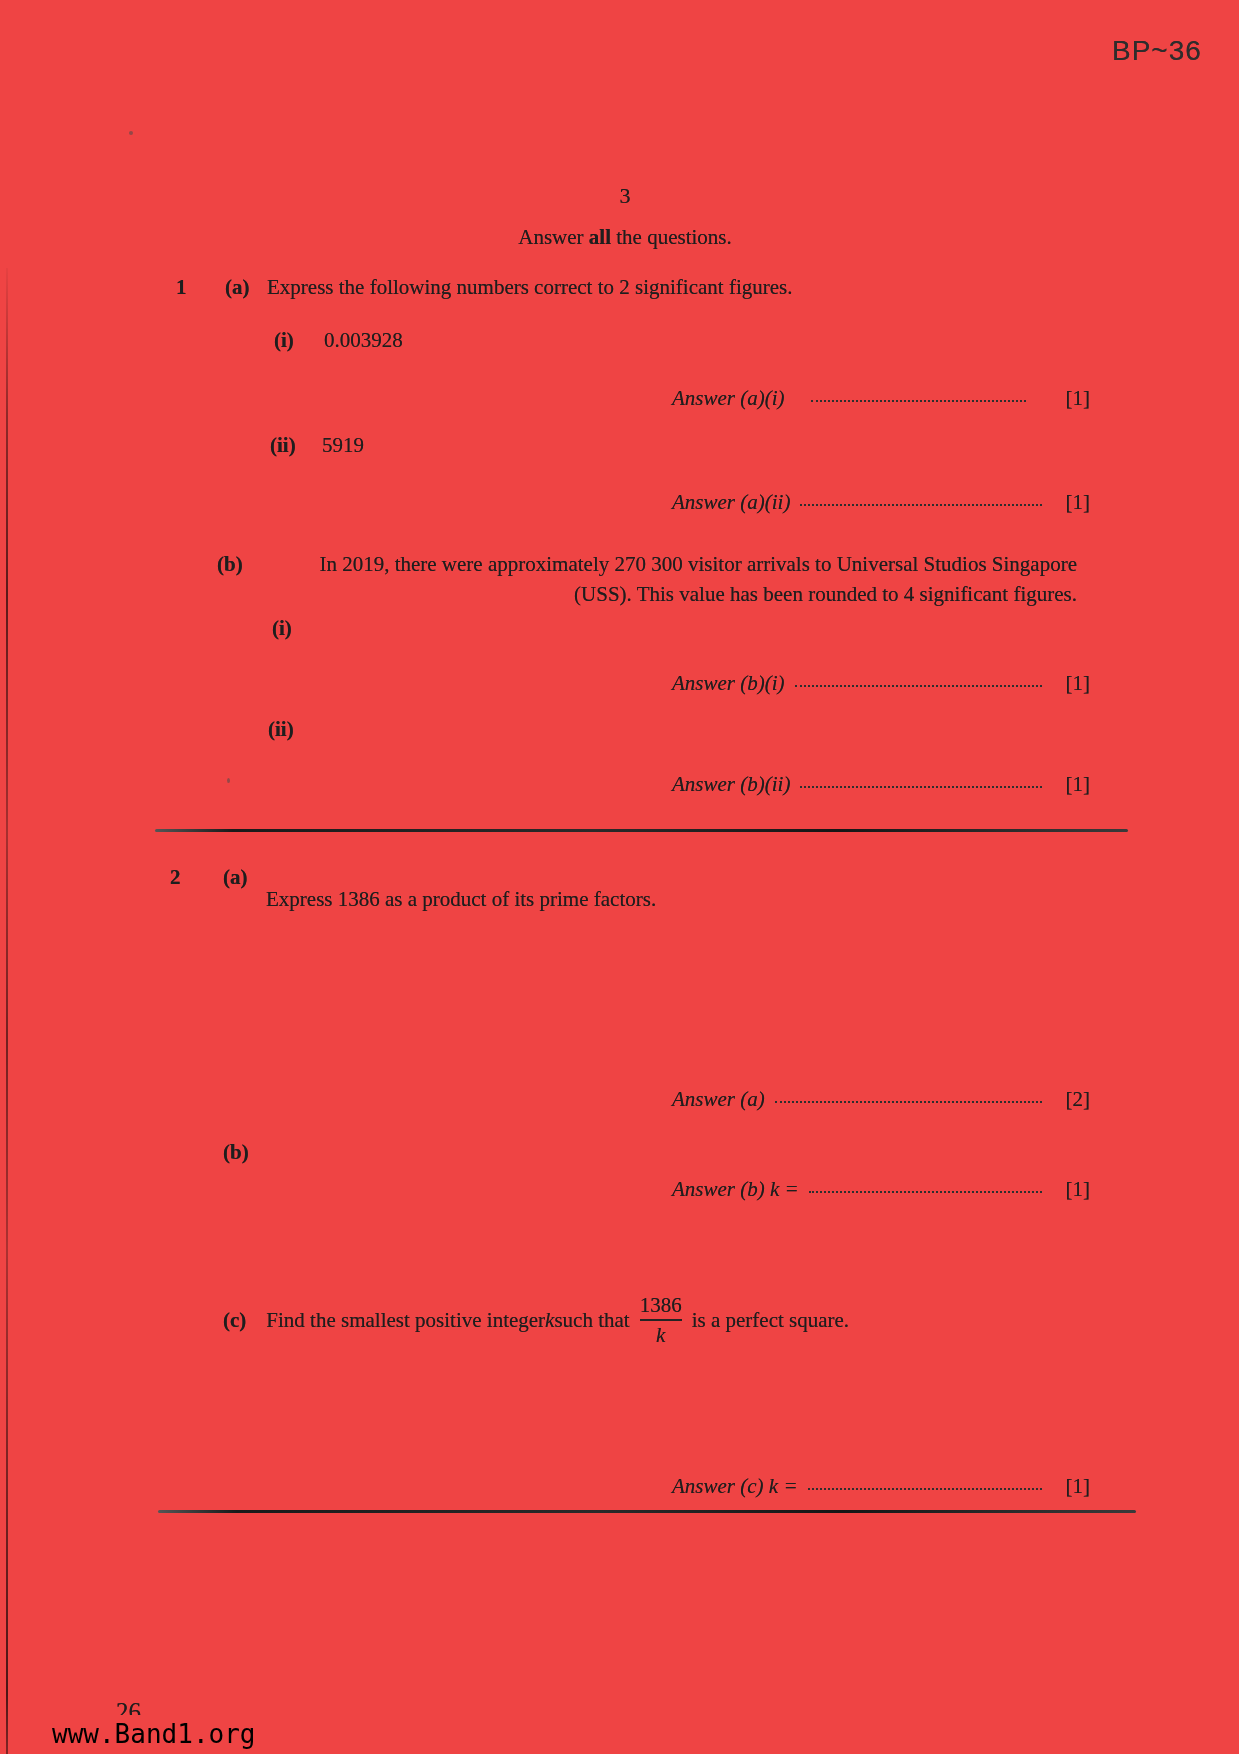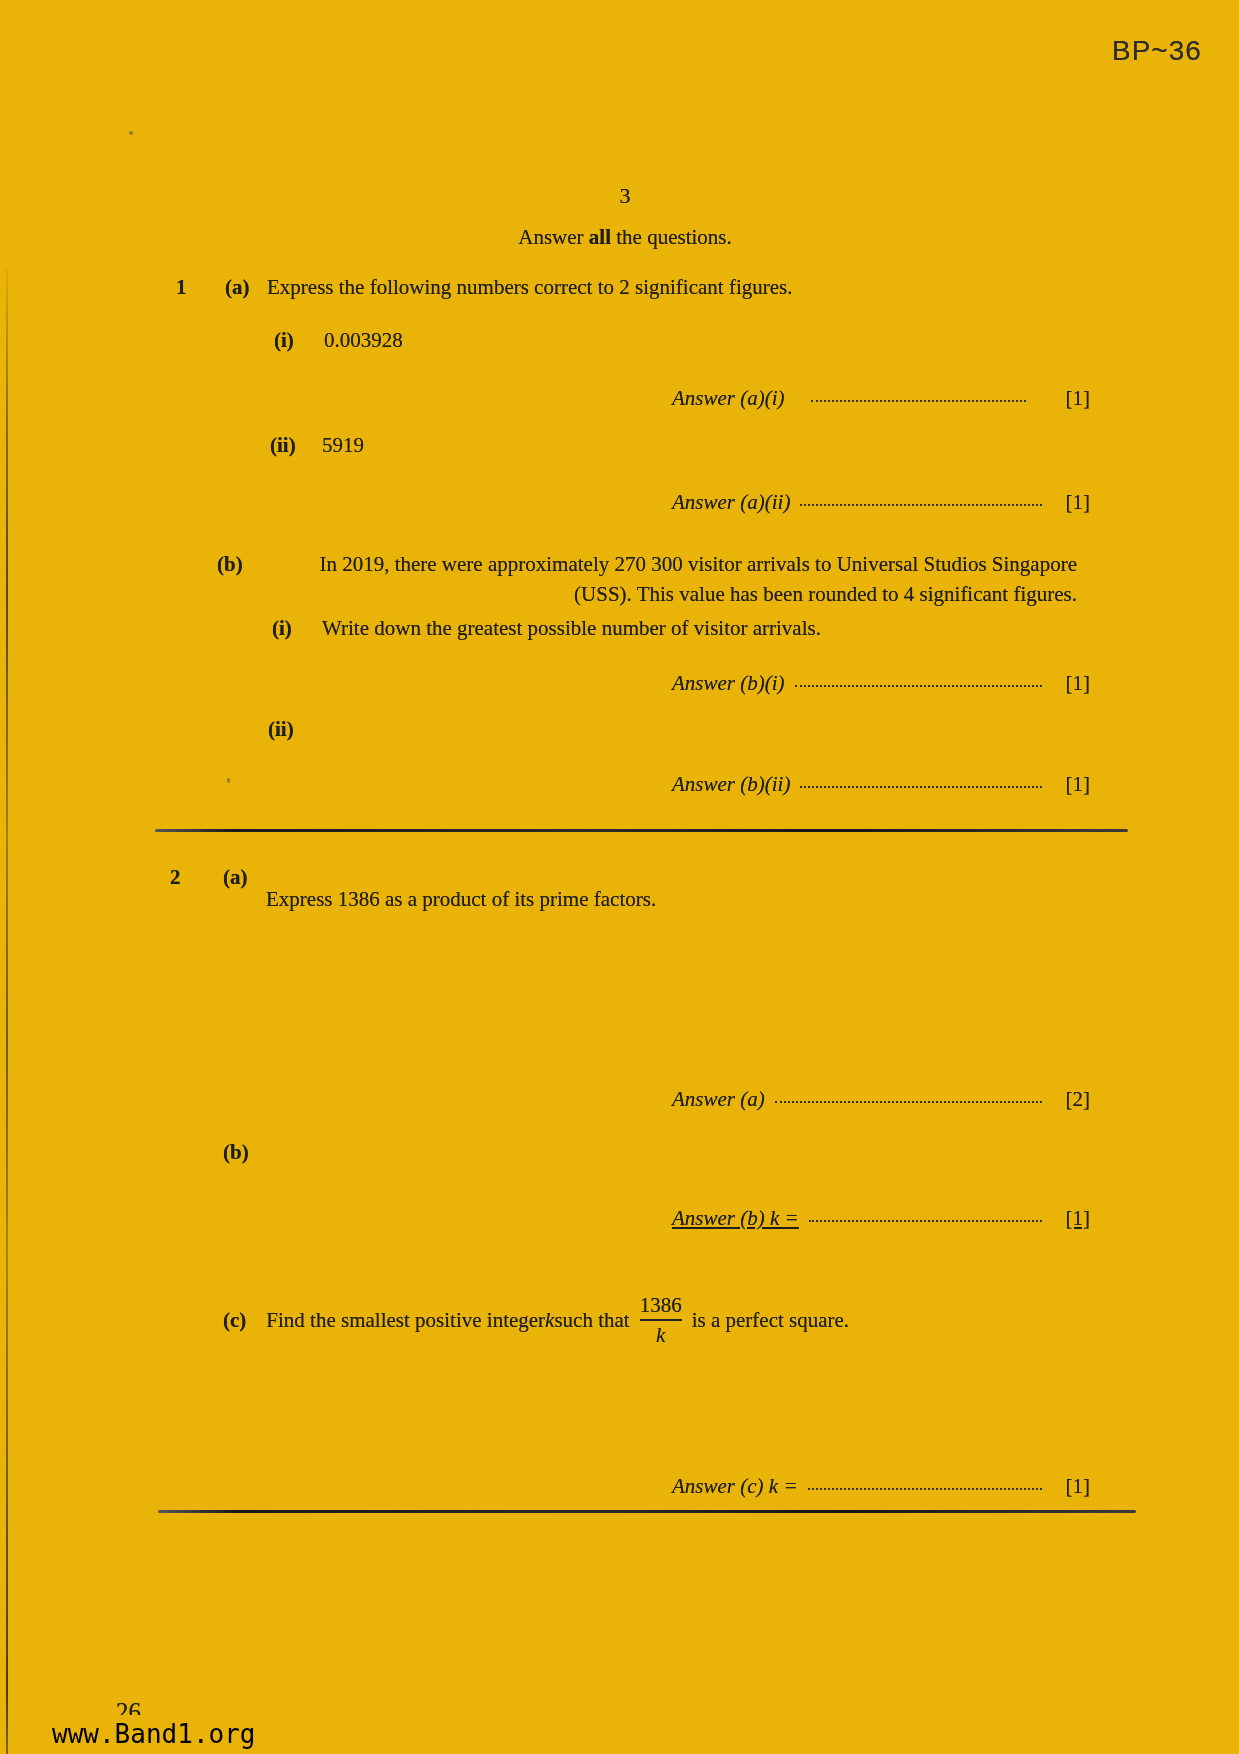--- a/index.html
+++ b/index.html
@@ -1,20 +1,20 @@
 <!DOCTYPE html>
 <html><head>
 <meta charset="utf-8">
 <style>
   html,body{margin:0;padding:0;background:#e8e8e8;}
   .page{
     position:relative;
     width:1239px;height:1754px;
     margin:0 auto;
-    background:#eab308;
+    background:#ef4444;
     font-family:"Liberation Serif", serif;
     font-size:21px;
     line-height:30px;
     color:#1e1e1e;
     overflow:hidden;
   }
   .abs{position:absolute;}
   .t{text-shadow:0 0 0.6px rgba(25,25,25,0.65);}
   .bold{font-weight:bold;}
   .ital{font-style:italic;}
@@ -119,21 +119,20 @@
   <div class="abs answer-line t" style="left:672px;top:487px;">
     <span class="answer-label">Answer (a)(ii)</span>
     <span class="dots"></span>
     <span class="marks">[1]</span>
   </div>
 
   <div class="abs t bold" style="left:217px;top:549px;">(b)</div>
   <div class="abs t para" style="left:267px;top:549px;width:810px;text-align:right;">In 2019, there were approximately 270 300 visitor arrivals to Universal Studios Singapore (USS). This value has been rounded to 4 significant figures.</div>
 
   <div class="abs t bold" style="left:272px;top:613px;">(i)</div>
-  <div class="abs t" style="left:322px;top:613px;">Write down the greatest possible number of visitor arrivals.</div>
 
   <div class="abs answer-line t" style="left:672px;top:668px;">
     <span class="answer-label">Answer (b)(i)</span>
     <span class="dots"></span>
     <span class="marks">[1]</span>
   </div>
 
   <div class="abs t bold" style="left:268px;top:714px;">(ii)</div>
 
   <div class="abs answer-line t" style="left:672px;top:769px;text-align:right;">
@@ -149,21 +148,21 @@
   <div class="abs t" style="left:266px;top:884px;">Express 1386 as a product of its prime factors.</div>
 
   <div class="abs answer-line t" style="left:672px;top:1074px;margin-top:10px;">
     <span class="answer-label">Answer (a)</span>
     <span class="dots"></span>
     <span class="marks">[2]</span>
   </div>
 
   <div class="abs t bold" style="left:223px;top:1137px;">(b)</div>
 
-  <div class="abs answer-line t" style="left:672px;top:1203px;text-decoration:underline;">
+  <div class="abs answer-line t" style="left:672px;top:1174px;">
     <span class="answer-label">Answer (b) k =</span>
     <span class="dots"></span>
     <span class="marks">[1]</span>
   </div>
 
   <div class="abs qc-row t" style="left:223px;top:1292px;">
     <span class="bold" style="margin-right:20px;">(c)</span>
     <span>Find the smallest positive integer </span>
     <span class="ital">k</span>
     <span> such that</span>

